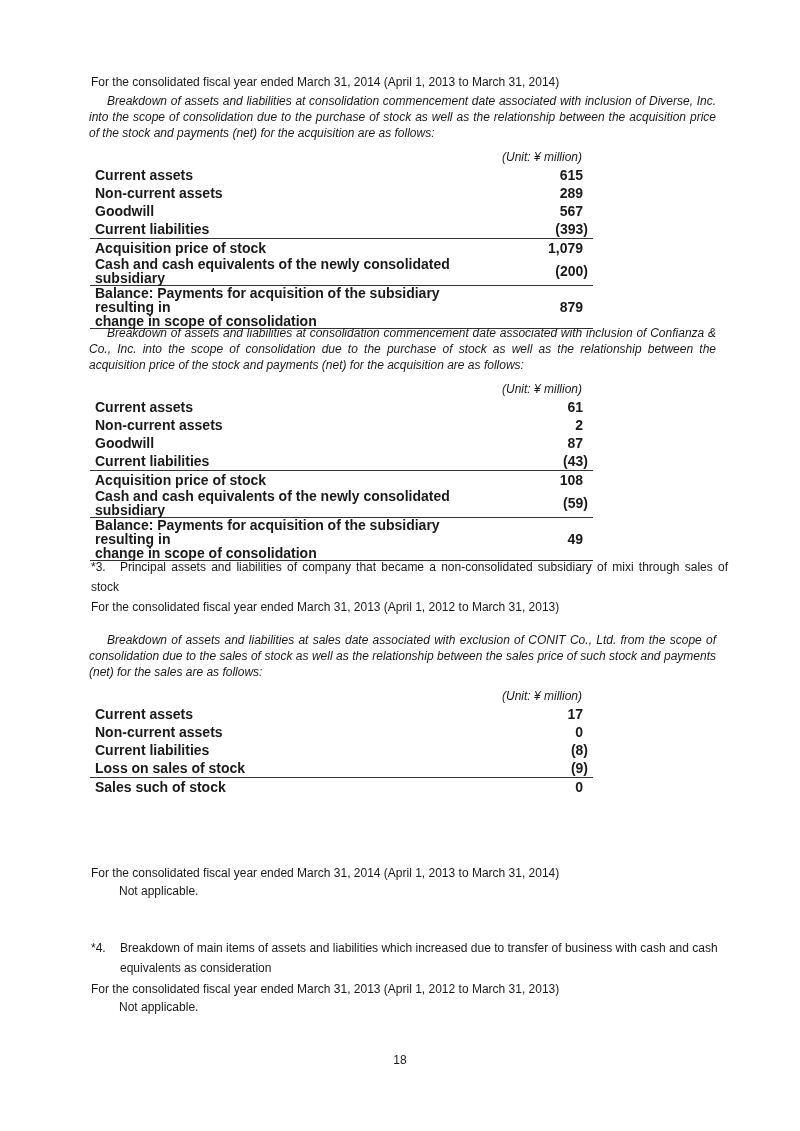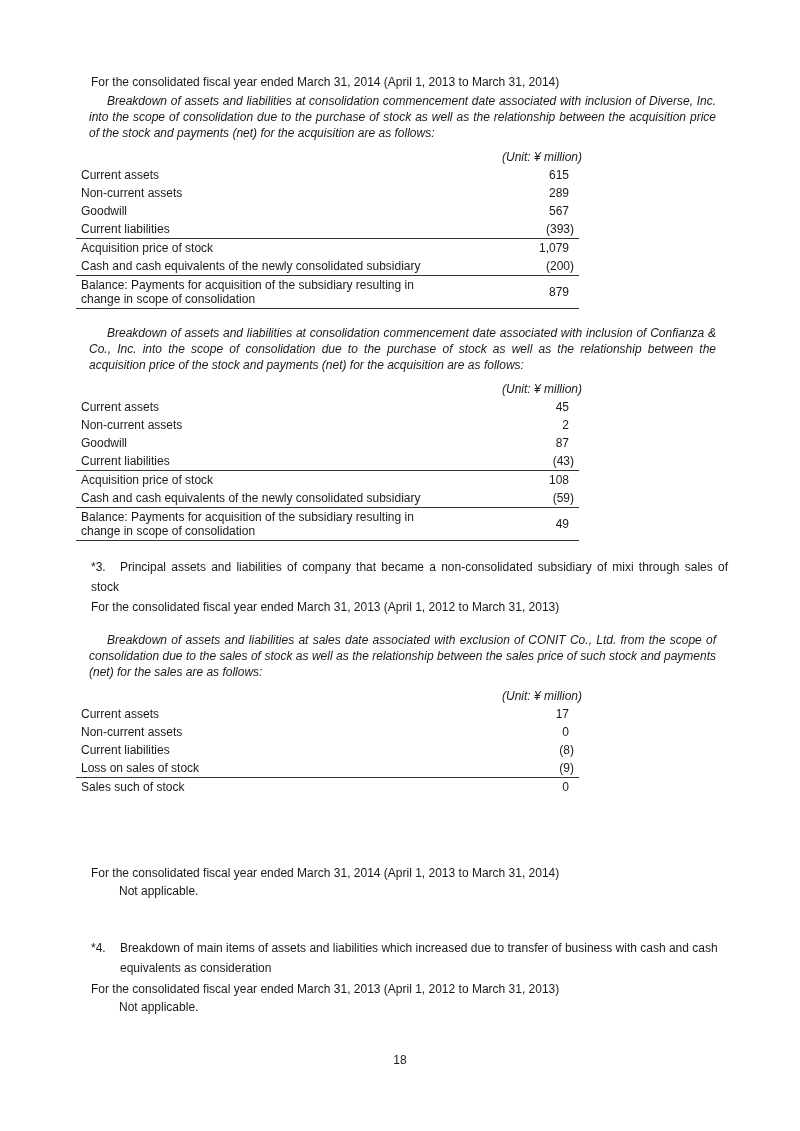--- a/index.html
+++ b/index.html
@@ -7,22 +7,22 @@
     width: 800px; height: 1131px; position: relative; overflow: hidden;
     font-family: "Liberation Sans", sans-serif; font-size: 12px; color: #1a1a1a;
   }
   .abs { position: absolute; white-space: nowrap; line-height: 14px; }
   .para {
     position: absolute; left: 89px; width: 627px;
     text-align: justify; line-height: 16px; white-space: normal; font-style: italic;
   }
   .para .indent { display: inline-block; width: 18px; }
   .tbl {
-    position: absolute; left: 76px; width: 503px;
-    border-collapse: collapse; font-size: 12px;
+    position: absolute; left: 90px; width: 503px;
+    border-collapse: collapse; font-size: 14px; font-weight: bold;
   }
   .tbl td { padding: 0 0 0 5px; height: 18px; line-height: 14px; vertical-align: middle; }
   .tbl td.val { text-align: right; padding: 0 10px 0 0; width: 105px; }
   .tbl td.val.paren { padding-right: 5px; }
   .tbl tr.sep-top td { border-top: 1px solid #333; }
   .tbl tr.last td { border-bottom: 1px solid #333; }
   .tbl tr.tall td { height: 32px; }
   .unit { position: absolute; left: 502px; white-space: nowrap; line-height: 14px; font-style: italic; }
   .note { position: absolute; left: 91px; width: 637px; line-height: 20px; text-align: justify; }
   .note .num { display: inline-block; width: 29px; }
@@ -72,21 +72,21 @@
 </tbody>
   </table>
 
 <div class="para" style="top:325px;"><span class="indent"></span><span>Breakdown of assets and liabilities at consolidation commencement date associated with inclusion of Confianza &amp; Co., Inc. into the scope of consolidation due to the purchase of stock as well as the relationship between the acquisition price of the stock and payments (net) for the acquisition are as follows:</span></div>
 <div class="unit" style="top:382px;">(Unit: ¥ million)</div>
 
 <table class="tbl" style="top:398px;">
   <tbody>
       <tr>
     <td>Current assets</td>
-    <td class="val">45</td>
+    <td class="val">61</td>
   </tr>
   <tr>
     <td>Non-current assets</td>
     <td class="val">2</td>
   </tr>
   <tr>
     <td>Goodwill</td>
     <td class="val">87</td>
   </tr>
   <tr>

